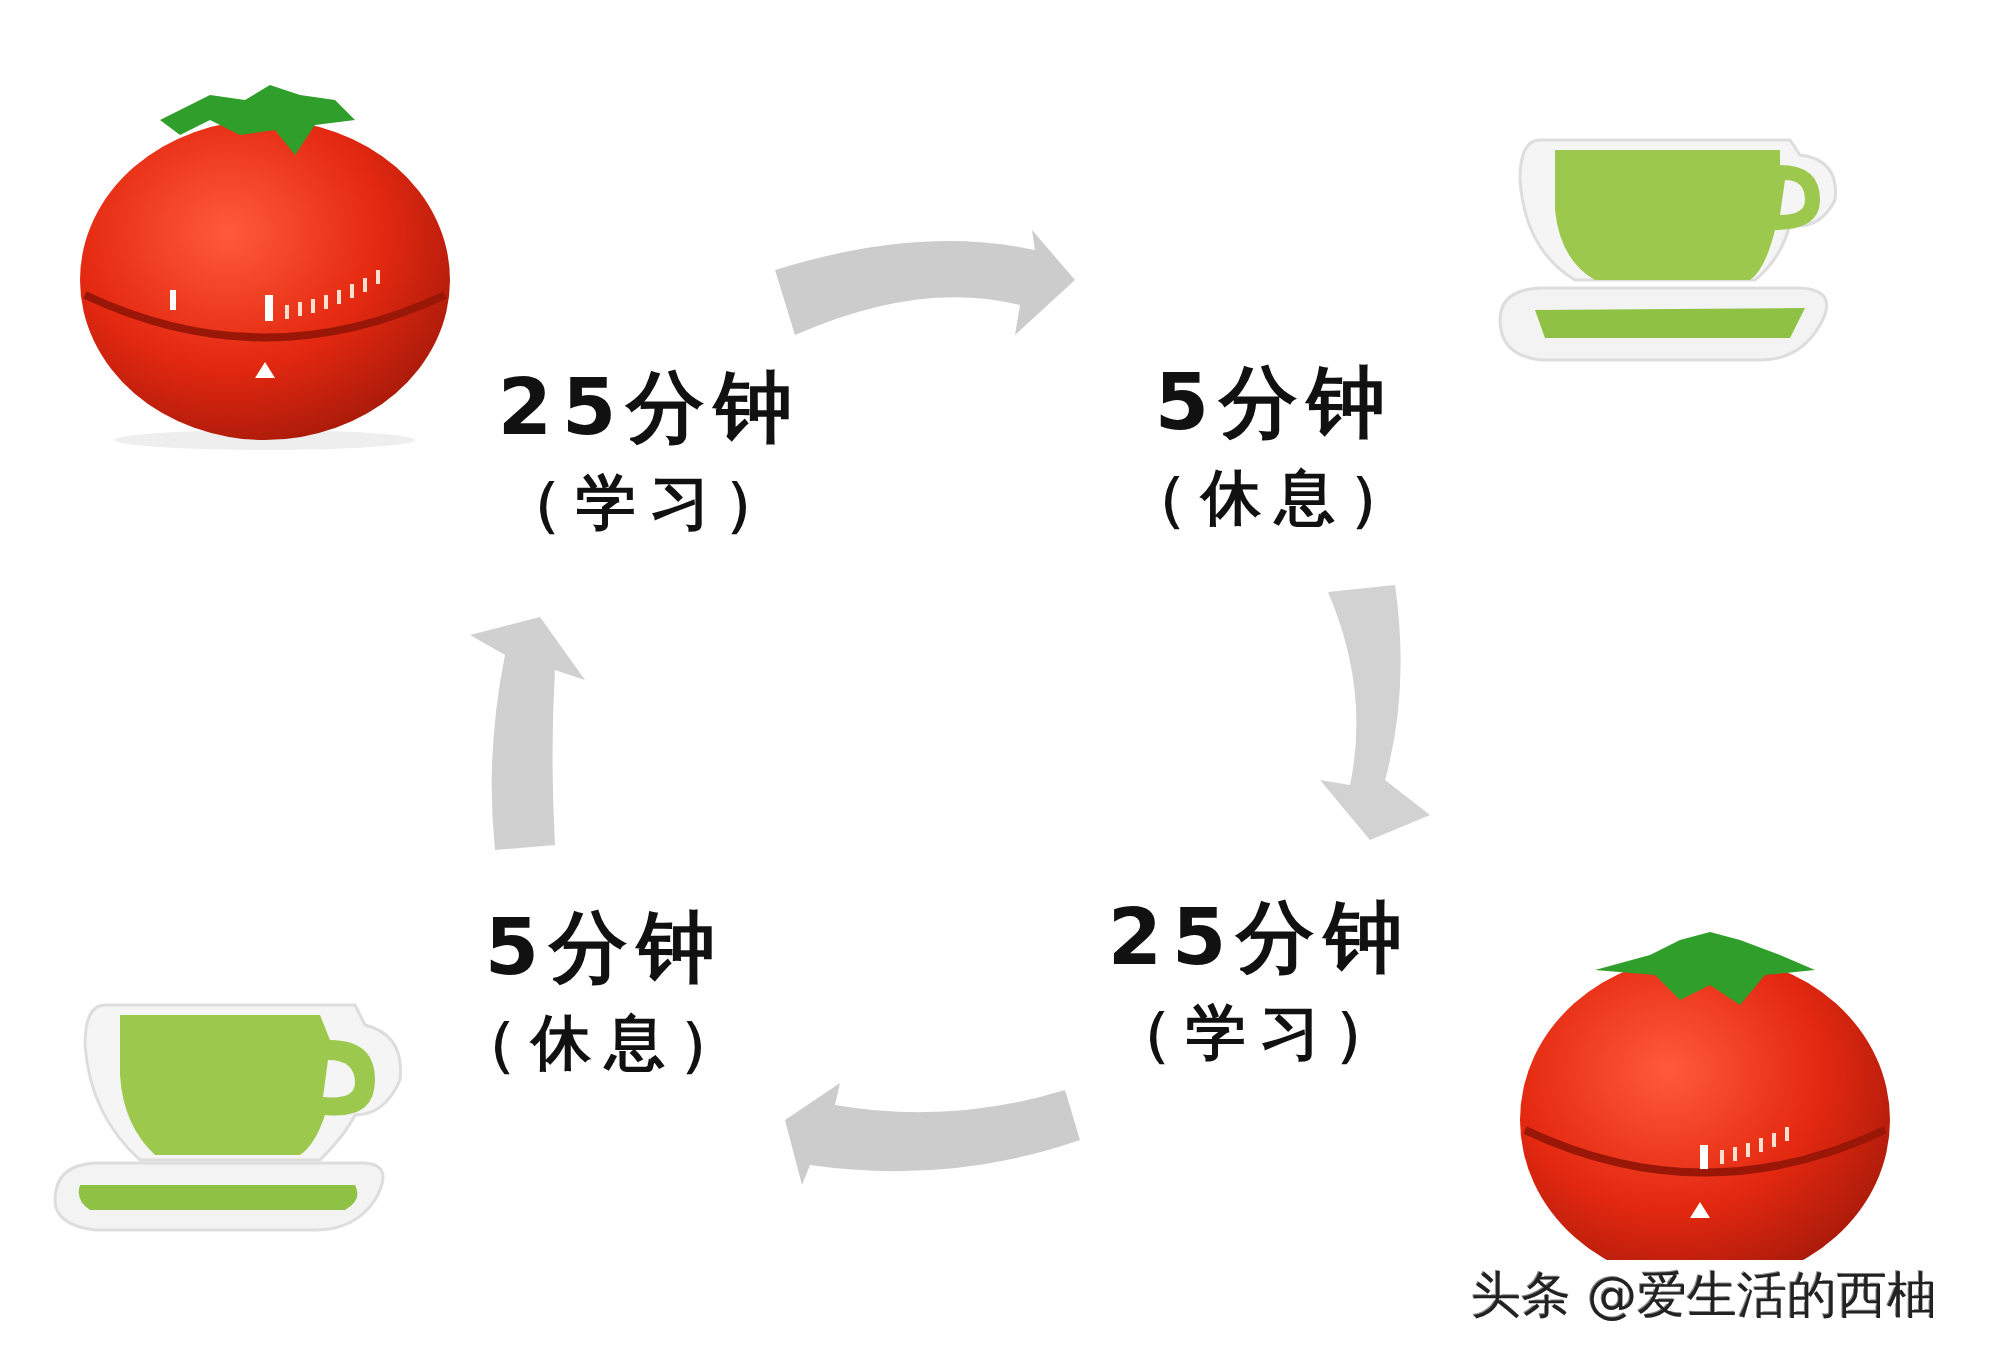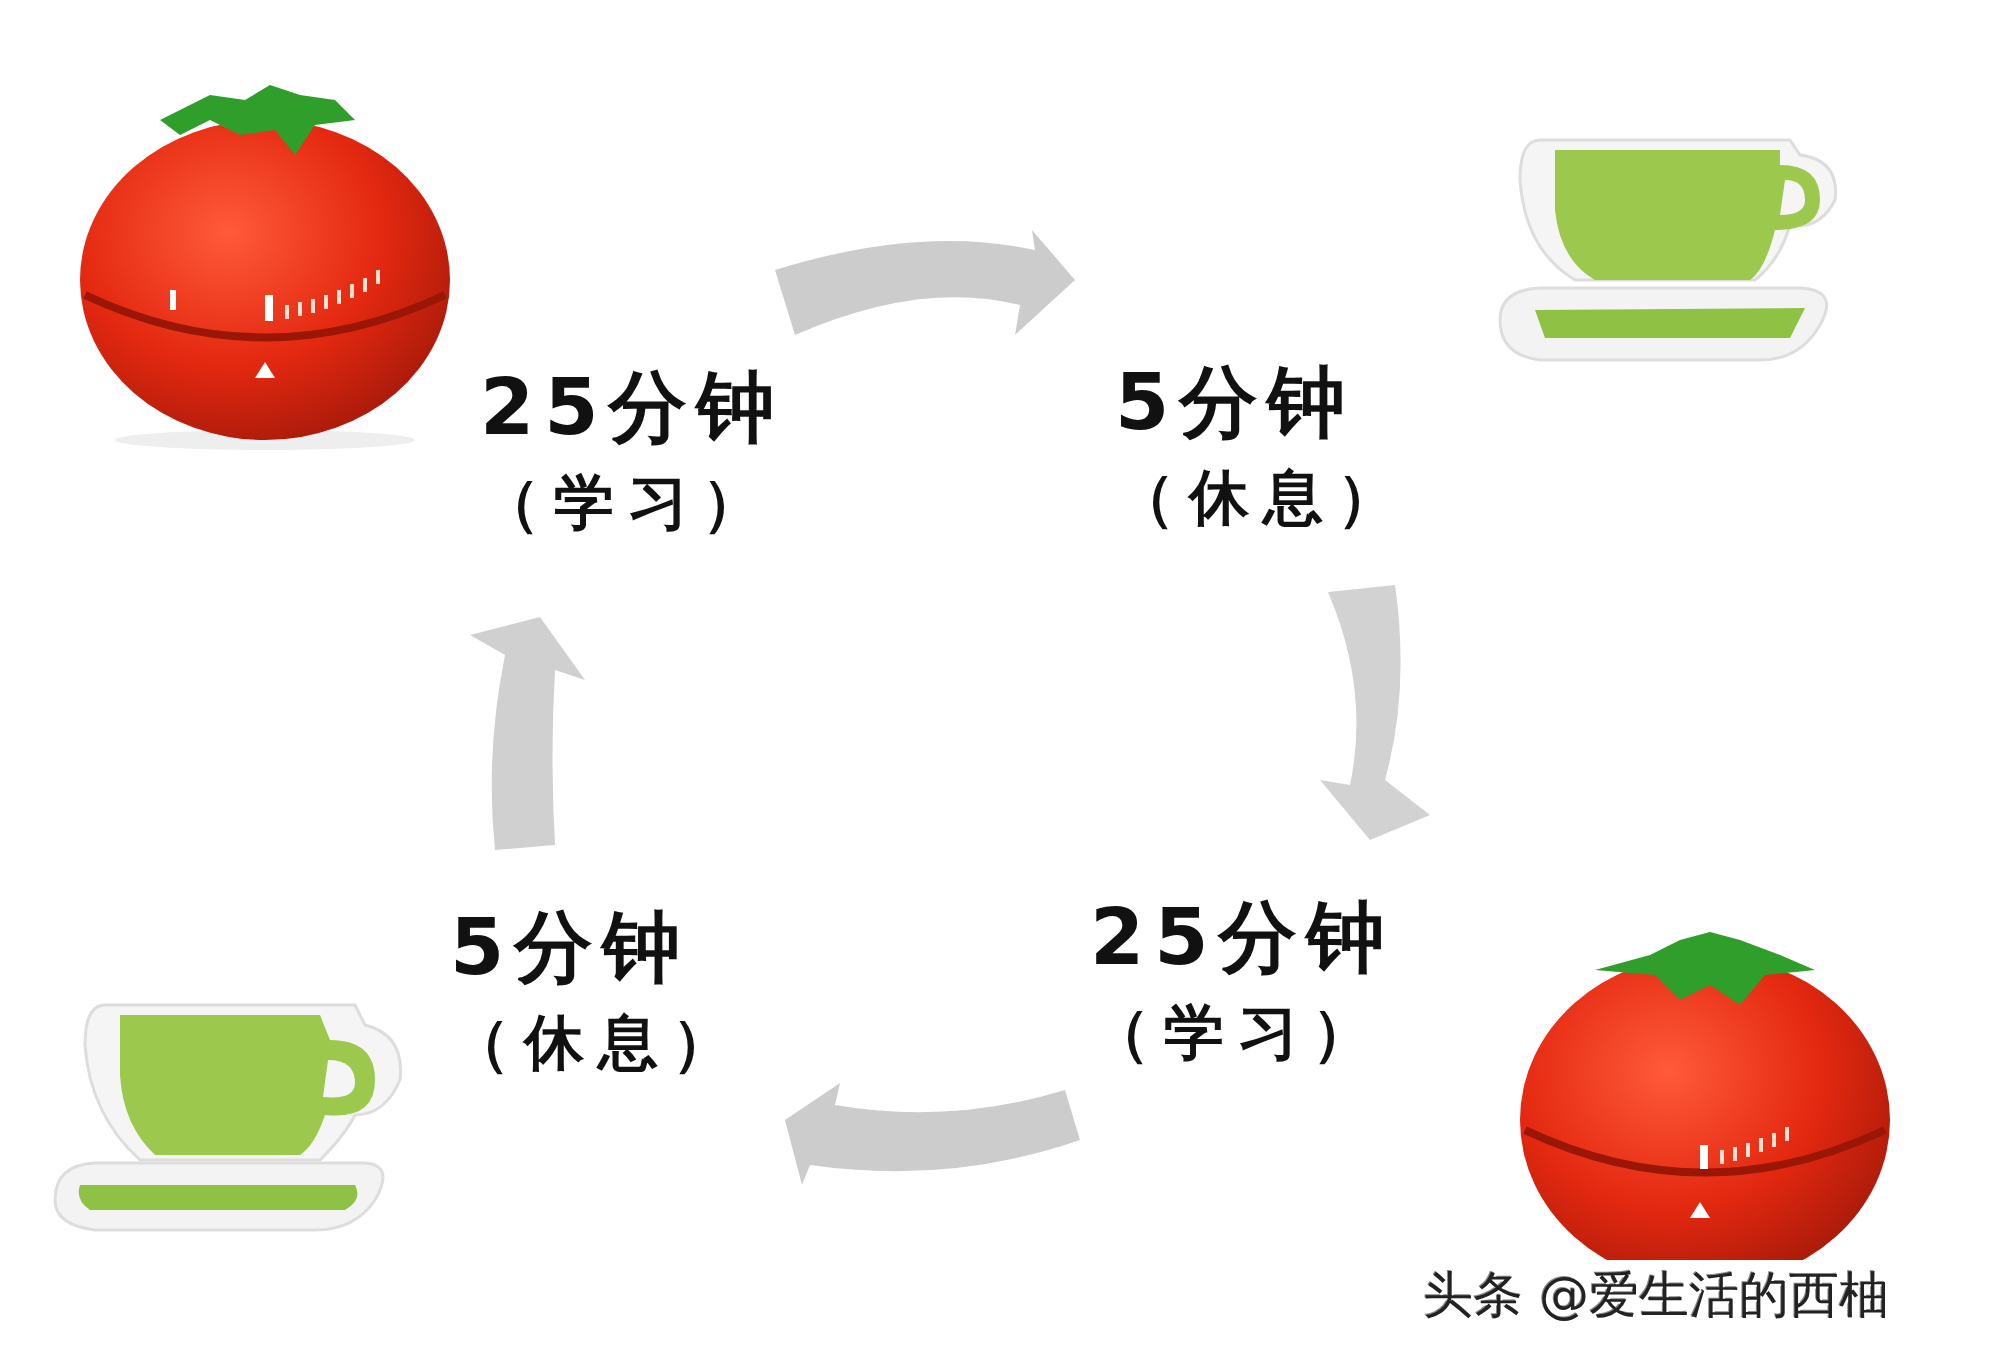--- a/index.html
+++ b/index.html
@@ -1,22 +1,22 @@
 <!DOCTYPE html>
 <html><head>
 <meta charset="utf-8">
 <style>
   html, body { margin: 0; padding: 0; background: #ffffff; }
   body { width: 2000px; height: 1346px; position: relative; overflow: hidden;
          font-family: "DejaVu Sans", sans-serif; }
   .abs { position: absolute; }
-  .label { position: absolute; color: #111; font-weight: bold; }
+  .label { position: absolute; text-align: center; color: #111; font-weight: bold; }
   .label .main { display: block; font-size: 78px; letter-spacing: 10px; line-height: 1.1; }
   .label .sub { display: block; font-size: 60px; letter-spacing: 14px; line-height: 1.3; margin-top: 12px; }
-  .watermark { position: absolute; left: 1423px; top: 1262px; font-size: 50px; color: #222;
+  .watermark { position: absolute; left: 1471px; top: 1262px; font-size: 50px; color: #222;
                text-shadow: 2px 2px 0 #fff, -1px -1px 0 #888; white-space: nowrap; }
 </style>
 </head>
 <body>
 
 <svg class="abs" style="left:70px;top:80px" width="390" height="370" viewBox="0 0 390 370">
   <defs>
     <radialGradient id="tg1" cx="40%" cy="35%" r="70%">
       <stop offset="0" stop-color="#ff5a3a"></stop>
         <stop offset="0.6" stop-color="#e32810"></stop>

